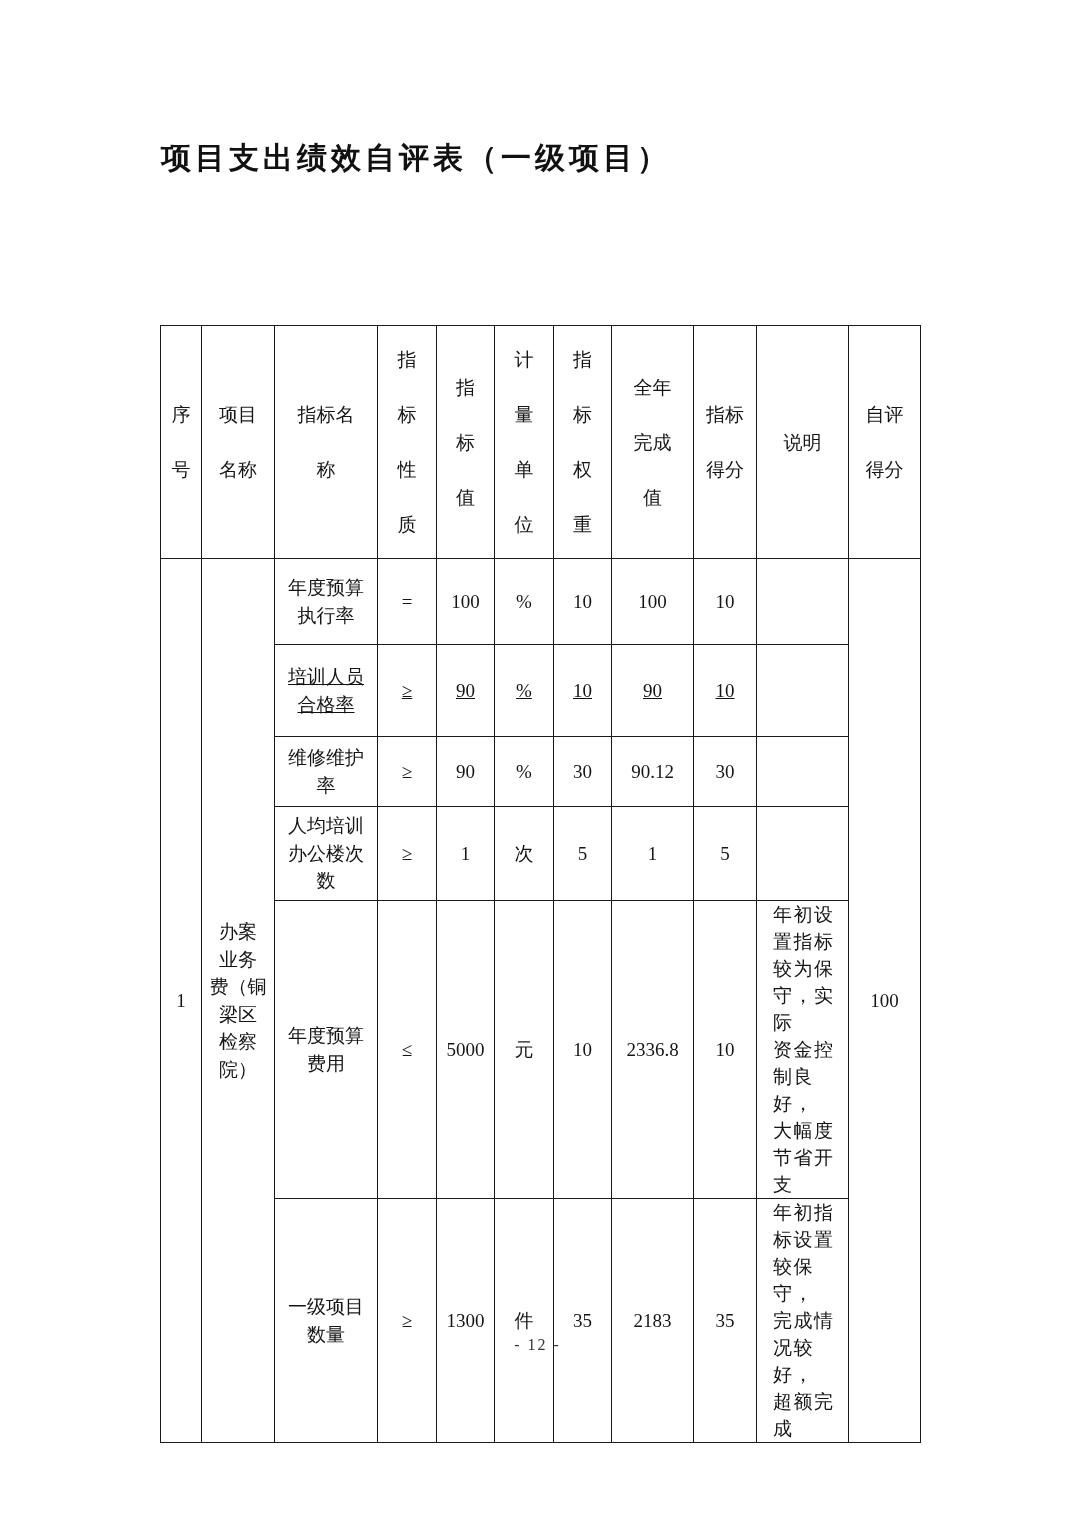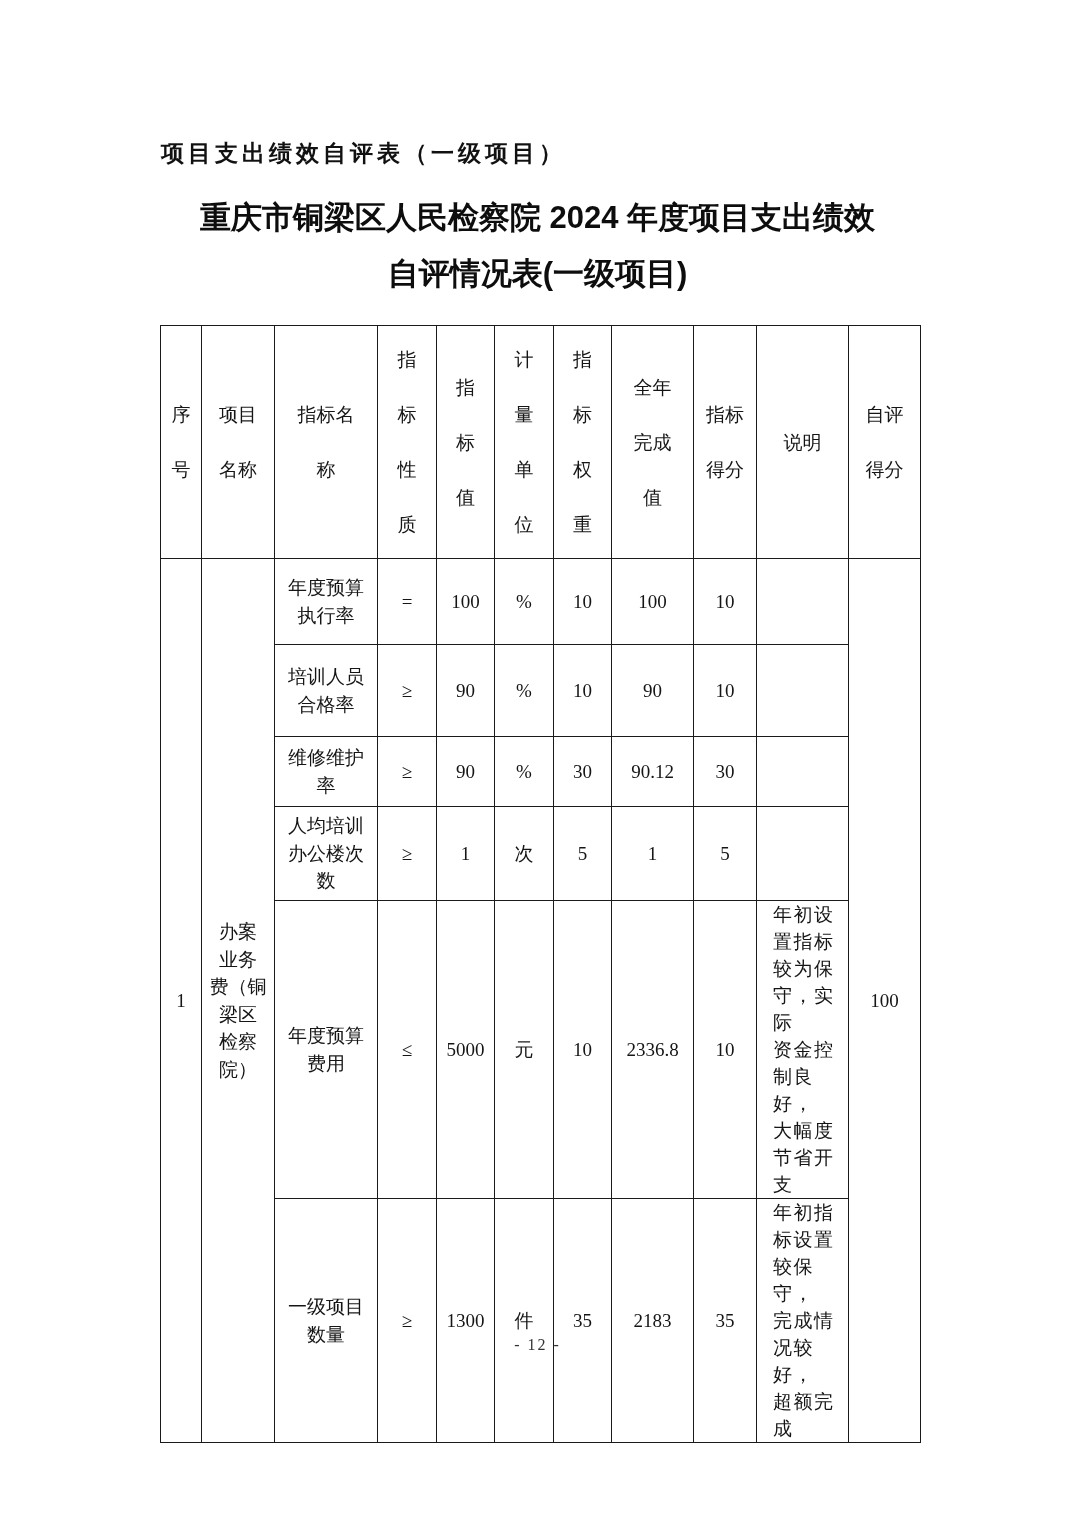--- a/index.html
+++ b/index.html
@@ -13,21 +13,21 @@
     height: 1520px;
     background: #ffffff;
     color: #111;
     font-family: "Liberation Serif", "DejaVu Serif", serif;
     overflow: hidden;
   }
   .doc-heading {
     position: absolute;
     left: 161px;
     top: 138px;
-    font-size: 23px;
+    font-size: 30px;
     font-weight: bold;
     letter-spacing: 4px;
     white-space: nowrap;
     color: #111;
   }
   .main-title {
     position: absolute;
     left: 0;
     top: 190px;
     width: 1075px;
@@ -59,21 +59,21 @@
     overflow: hidden;
   }
   .perf-table thead th {
     line-height: 55px;
     height: 232px;
   }
   .perf-table tbody td {
     line-height: 27.5px;
   }
   tr.row-1 { height: 86px; }
-  tr.row-2 { height: 92px; }
+  tr.row-2 { height: 92px; text-decoration: underline; }
   tr.row-3 { height: 70px; }
   tr.row-4 { height: 94px; }
   tr.row-5 { height: 255px; }
   tr.row-6 { height: 195px; }
   .perf-table td.note-cell {
     text-align: left;
     padding-left: 16px;
     padding-right: 2px;
     letter-spacing: 1.5px;
     line-height: 27px;
@@ -89,24 +89,20 @@
     color: #333;
   }
 </style>
 </head>
 <body>
 
 <div class="page">
 
   <div class="doc-heading">项目支出绩效自评表（一级项目）</div>
 
-  <div class="main-title">
-    <div>重庆市铜梁区人民检察院 2024 年度项目支出绩效</div>
-    <div>自评情况表(一级项目)</div>
-  </div>
 
   <table class="perf-table">
     <colgroup>
       <col style="width:41px">
       <col style="width:73px">
       <col style="width:103px">
       <col style="width:59px">
       <col style="width:58px">
       <col style="width:59px">
       <col style="width:58px">

